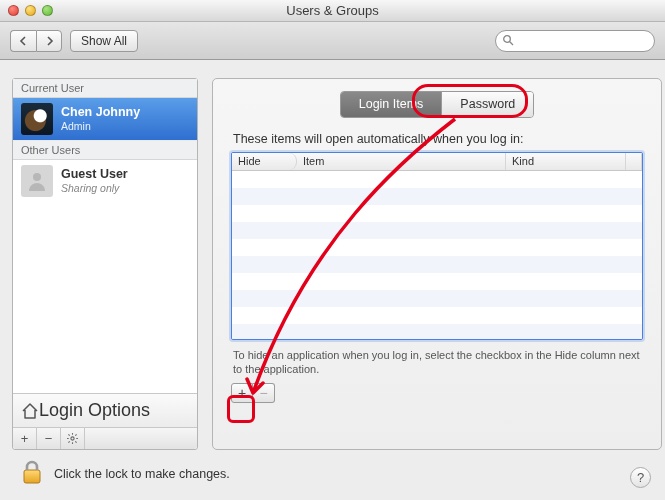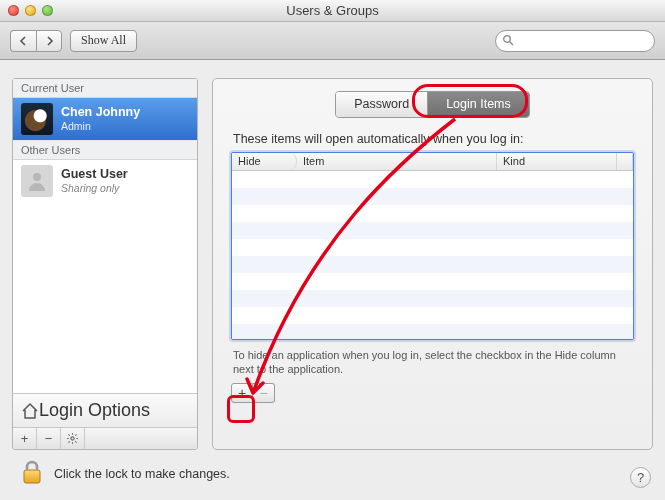--- a/index.html
+++ b/index.html
@@ -40,31 +40,31 @@
   .navbtn {
     width: 26px; height:22px; background: linear-gradient(#fdfdfd,#e3e3e3);
     border:1px solid #9a9a9a; display:flex; align-items:center; justify-content:center;
     color:#555;
   }
   .navbtn:first-child { border-radius:4px 0 0 4px; border-right:none; }
   .navbtn:last-child  { border-radius:0 4px 4px 0; }
   .showall {
     height:22px; padding:0 10px; border:1px solid #9a9a9a; border-radius:4px;
     background: linear-gradient(#fdfdfd,#e3e3e3); font-size:12px; color:#333;
-    display:flex; align-items:center;font-family:Liberation Serif, serif;
+    display:flex; align-items:center;
   }
   .searchwrap { margin-left:auto; position:relative; }
   .search {
     height:22px; width:160px; border:1px solid #9a9a9a; border-radius:11px;
     background:#fff; padding:0 8px 0 24px; font-size:12px; outline:none;
   }
   .searchicon { position:absolute; left:7px; top:4px; color:#888; font-size:12px; }
 
   
-  .content { position:absolute; top:60px; left:0; right:0; bottom:0; padding:18px 12px 10px 12px; }
+  .content { position:absolute; top:60px; left:0; right:0; bottom:0; padding:18px 3px 10px 12px; }
   .panel { display:flex; gap:14px; }
   
   .sidebar {
     width: 186px; height: 372px; background:#fff; border:1px solid #b4b4b4; border-radius:3px;
     display:flex; flex-direction:column;
     box-shadow: inset 0 1px 0 #fff;
     position:relative;
   }
   .side-header { background:#eef0f2; color:#6a6a6a; font-size:11px; padding:3px 8px; border-bottom:1px solid #d6d6d6; border-top:1px solid #eaeaea; }
   .side-header:first-child { border-top:none; }
@@ -243,22 +243,22 @@
               </g>
             </svg>
         </div>
         <div class="fspacer"></div>
       </div>
     </div>
 
     <div class="rightpane">
       <div class="tabs">
         <div class="tabseg">
+          <div class="tab active">Login Items</div>
           <div class="tab">Password</div>
-          <div class="tab active">Login Items</div>
         </div>
       </div>
       <div class="instr">These items will open automatically when you log in:</div>
       <div class="table">
         <div class="thead">
           <div class="th hide">Hide</div>
           <div class="th item">Item</div>
           <div class="th kind">Kind</div>
           <div class="th corner"></div>
         </div>

